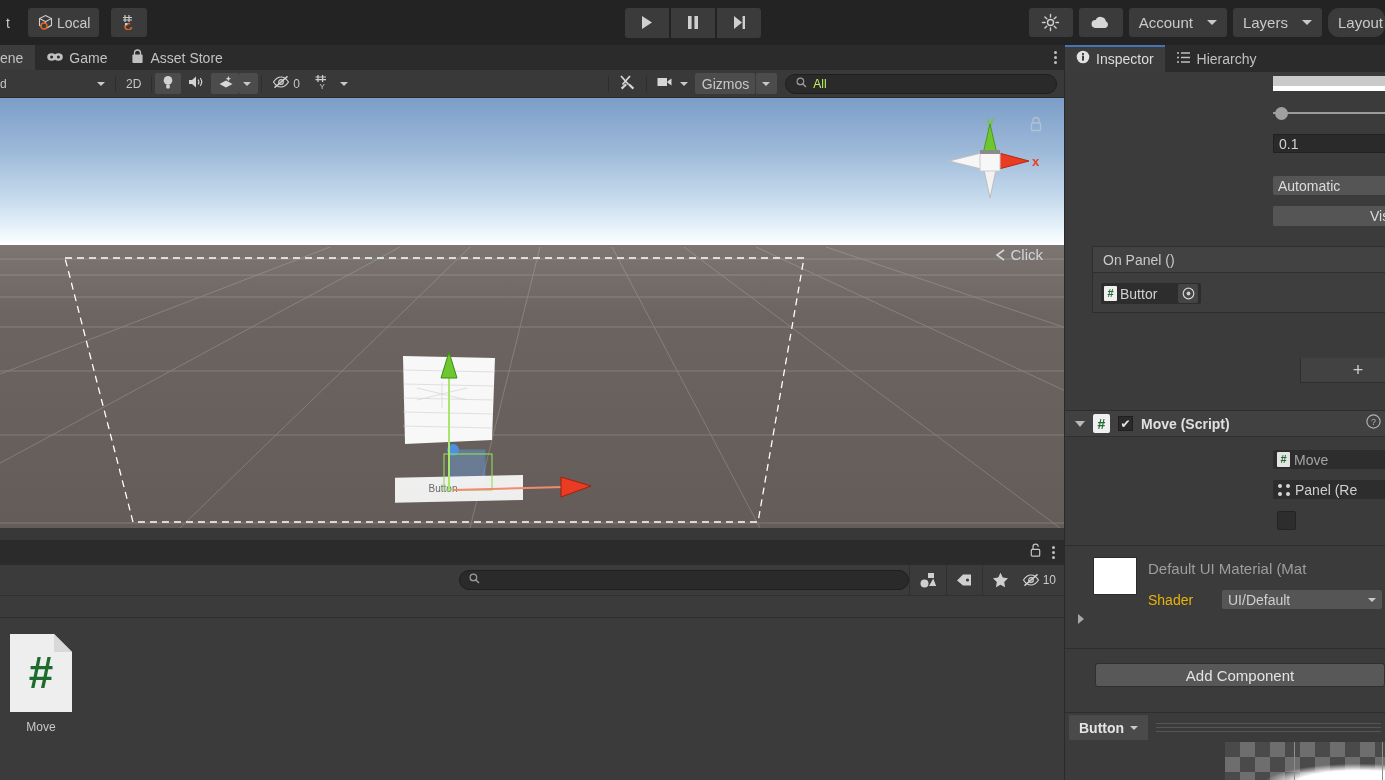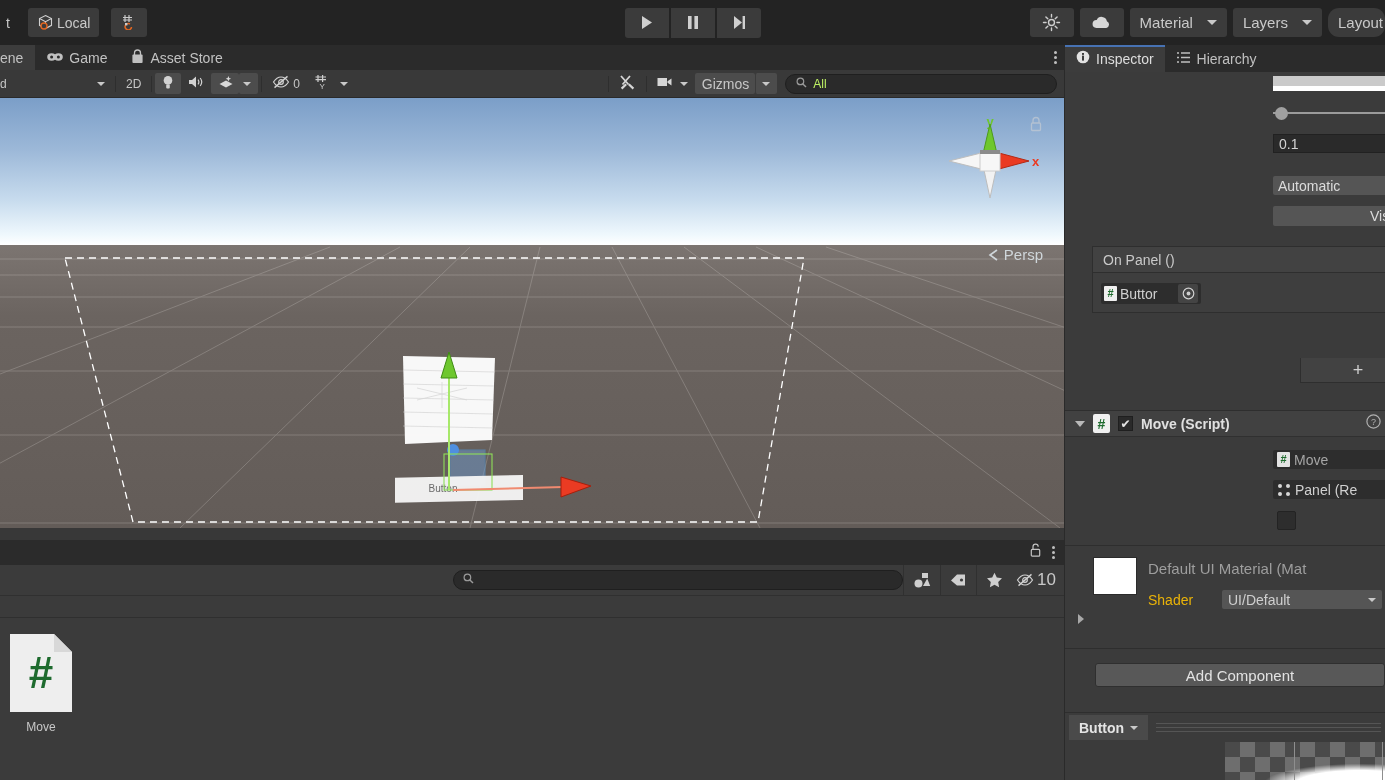--- a/index.html
+++ b/index.html
@@ -364,21 +364,21 @@
           <circle cx="9.5" cy="9.5" r="3" fill="none" stroke="#cfcfcf" stroke-width="1.4"></circle>
           <path d="M9.5 1.5 v2.6 M9.5 14.9 v2.6 M1.5 9.5 h2.6 M14.9 9.5 h2.6 M3.9 3.9 l1.9 1.9 M13.2 13.2 l1.9 1.9 M15.1 3.9 l-1.9 1.9 M5.8 13.2 l-1.9 1.9" stroke="#cfcfcf" stroke-width="1.4" stroke-linecap="round"></path>
         </svg>
       </div>
       <div class="tb-icon-btn">
         <svg width="22" height="16" viewBox="0 0 22 16">
           <path d="M5.4 13 a4 4 0 0 1 0.3 -8 a5.4 5.4 0 0 1 10.2 1.2 a3.6 3.6 0 0 1 -0.6 6.8 Z" fill="#d7d7d7"></path>
         </svg>
       </div>
       <div class="tb-drop">
-        <span>Material</span>
+        <span>Account</span>
         <span class="caret-d"></span>
       </div>
       <div class="tb-drop">
         <span>Layers</span>
         <span class="caret-d"></span>
       </div>
       <div class="tb-drop" style="padding-right:2px;border-radius:11px;">
         <span>Layout</span>
       </div>
     </div>
@@ -567,21 +567,21 @@
         <path d="M54 4 L46 30 L62 30 Z" fill="#6ec72e" stroke="#3f8b14" stroke-width="1"></path>
 
         <path d="M58 142 L168 139" stroke="#f08a70" stroke-width="2"></path>
         <path d="M196 138 L166 129 L166 149 Z" fill="#ea3b23" stroke="#a61f0c" stroke-width="1"></path>
       </svg>
 
       <div class="persp-label">
         <svg width="14" height="14" viewBox="0 0 14 14">
             <path d="M10 2 L3 7 L10 12" fill="none" stroke="#cfd6da" stroke-width="1.6"></path>
           </svg>
-        <span>Persp</span>
+        <span>Click</span>
       </div>
 
       <div class="lock-ico">
         <svg width="14" height="16" viewBox="0 0 14 16">
             <path d="M4 7 V4.5 a3 3 0 0 1 6 0 V7" fill="none" stroke="#d4d4d4" stroke-width="1.3"></path>
             <rect x="2.5" y="7" width="9" height="7.5" rx="1" fill="none" stroke="#d4d4d4" stroke-width="1.3"></rect>
           </svg>
       </div>
 
       <div class="gizmo-wrap">
@@ -646,21 +646,21 @@
         <svg width="17" height="16" viewBox="0 0 17 16">
             <path d="M8.5 0.8 L10.8 5.6 L16 6.3 L12.2 10 L13.1 15.2 L8.5 12.7 L3.9 15.2 L4.8 10 L1 6.3 L6.2 5.6 Z" fill="#cfcfcf"></path>
           </svg>
       </div>
       <div class="proj-tb-btn" style="border-left:none;padding-left:4px;">
         <svg width="19" height="14" viewBox="0 0 19 14">
           <path d="M1.5 7 C4 3.2 7 2 9 2 c2 0 5 1.2 7.5 5 C14 10.8 11 12 9 12 c-2 0-5-1.2-7.5-5z" fill="none" stroke="#d2d2d2" stroke-width="1.2"></path>
           <circle cx="9" cy="7" r="2.3" fill="none" stroke="#d2d2d2" stroke-width="1.2"></circle>
           <path d="M2.5 12.6 L15.5 1.4" stroke="#d2d2d2" stroke-width="1.4"></path>
         </svg>
-        <span style="font-size:17px;">10</span>
+        <span style="font-size:12px;">10</span>
       </div>
     </div>
 
     <div class="proj-breadcrumb"></div>
 
     <div class="proj-content">
       <div class="asset-item">
         <svg width="66" height="82" viewBox="0 0 66 82">
           <path d="M2 2 H46 L64 20 V80 H2 Z" fill="#eeeeee"></path>
           <path d="M46 2 L64 20 H46 Z" fill="#d8d8d8"></path>

